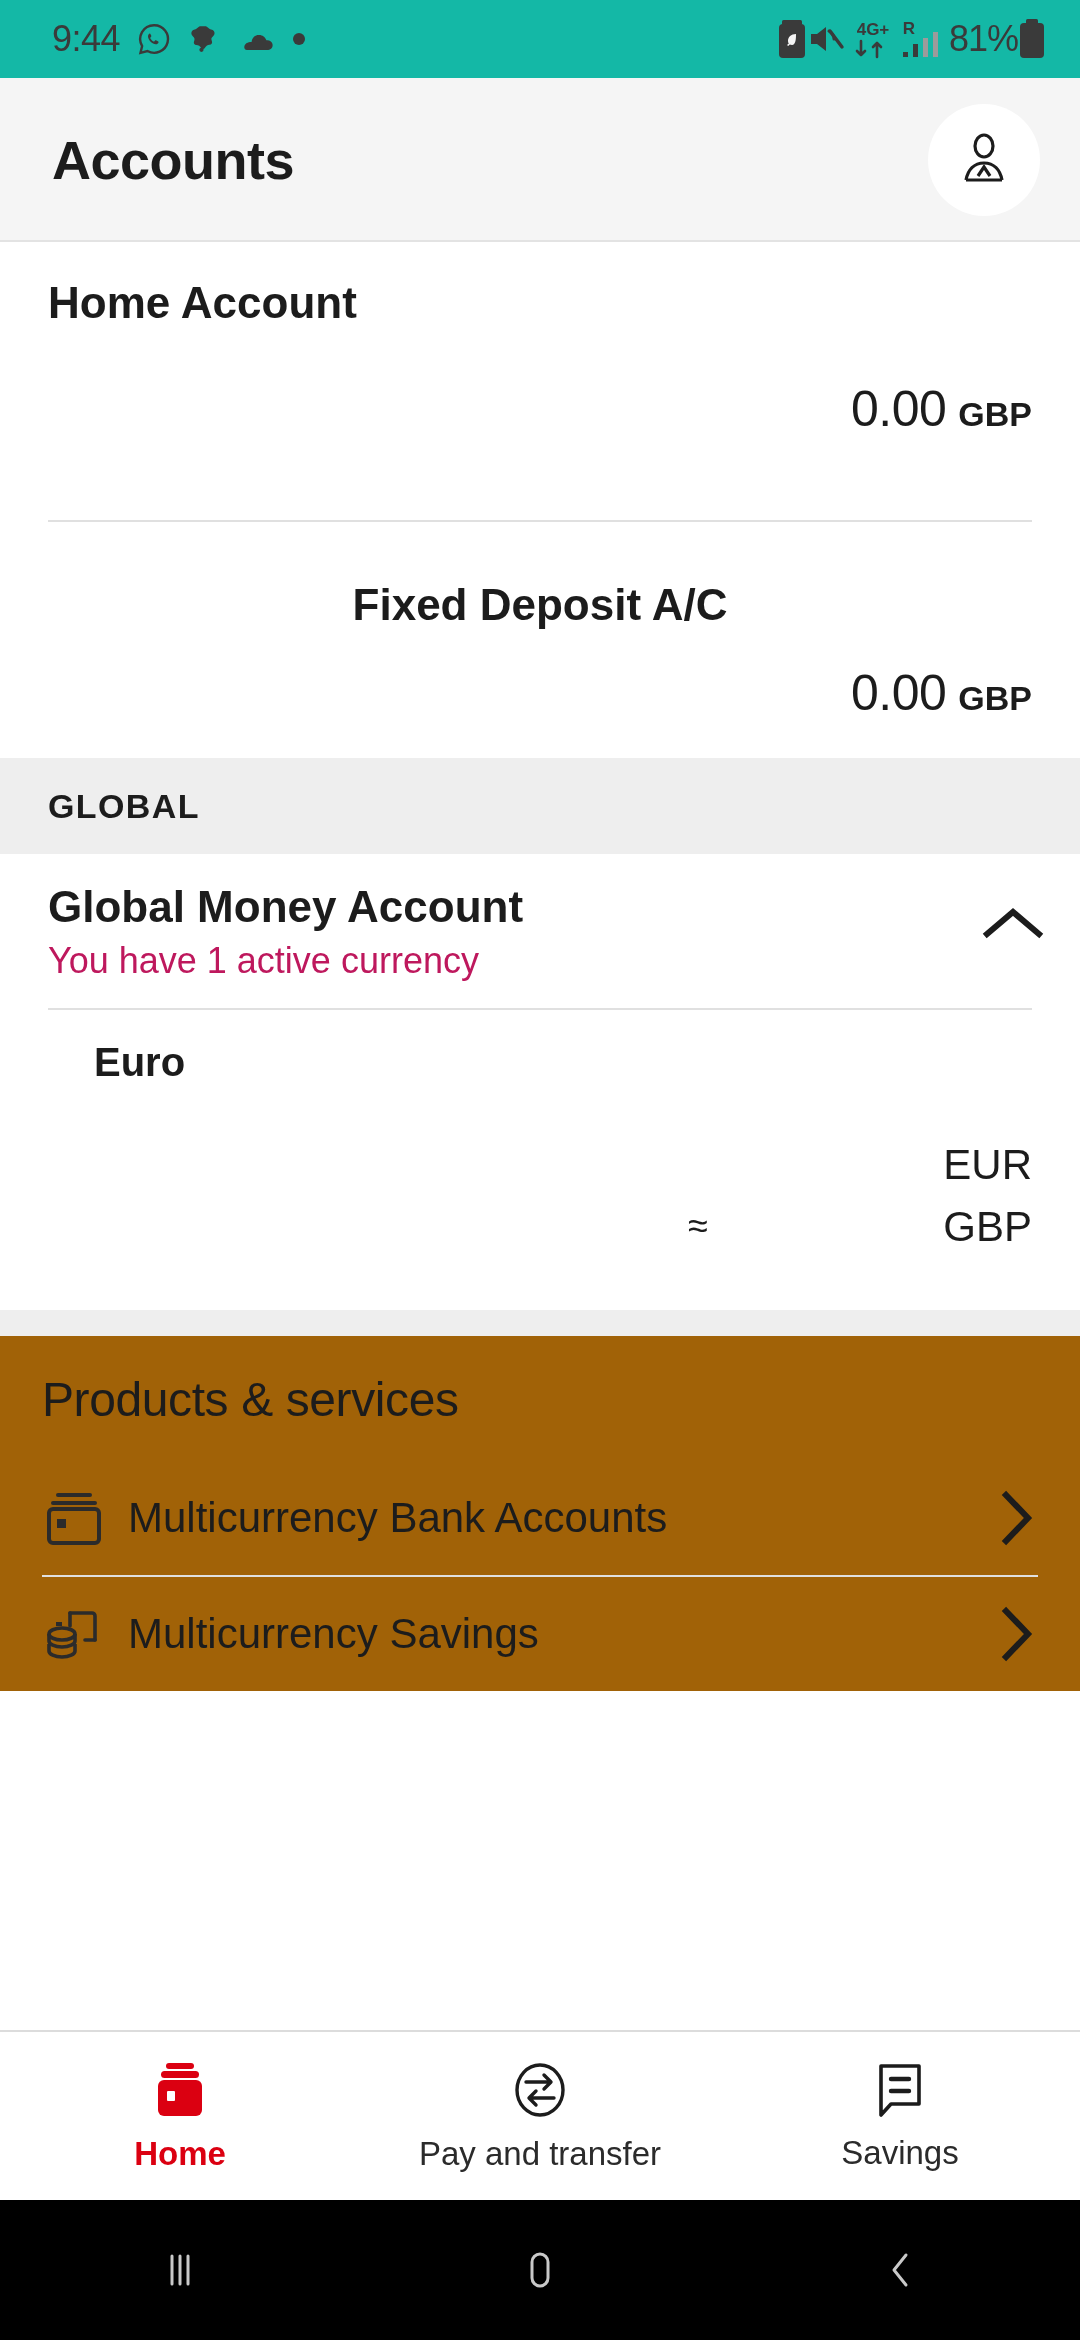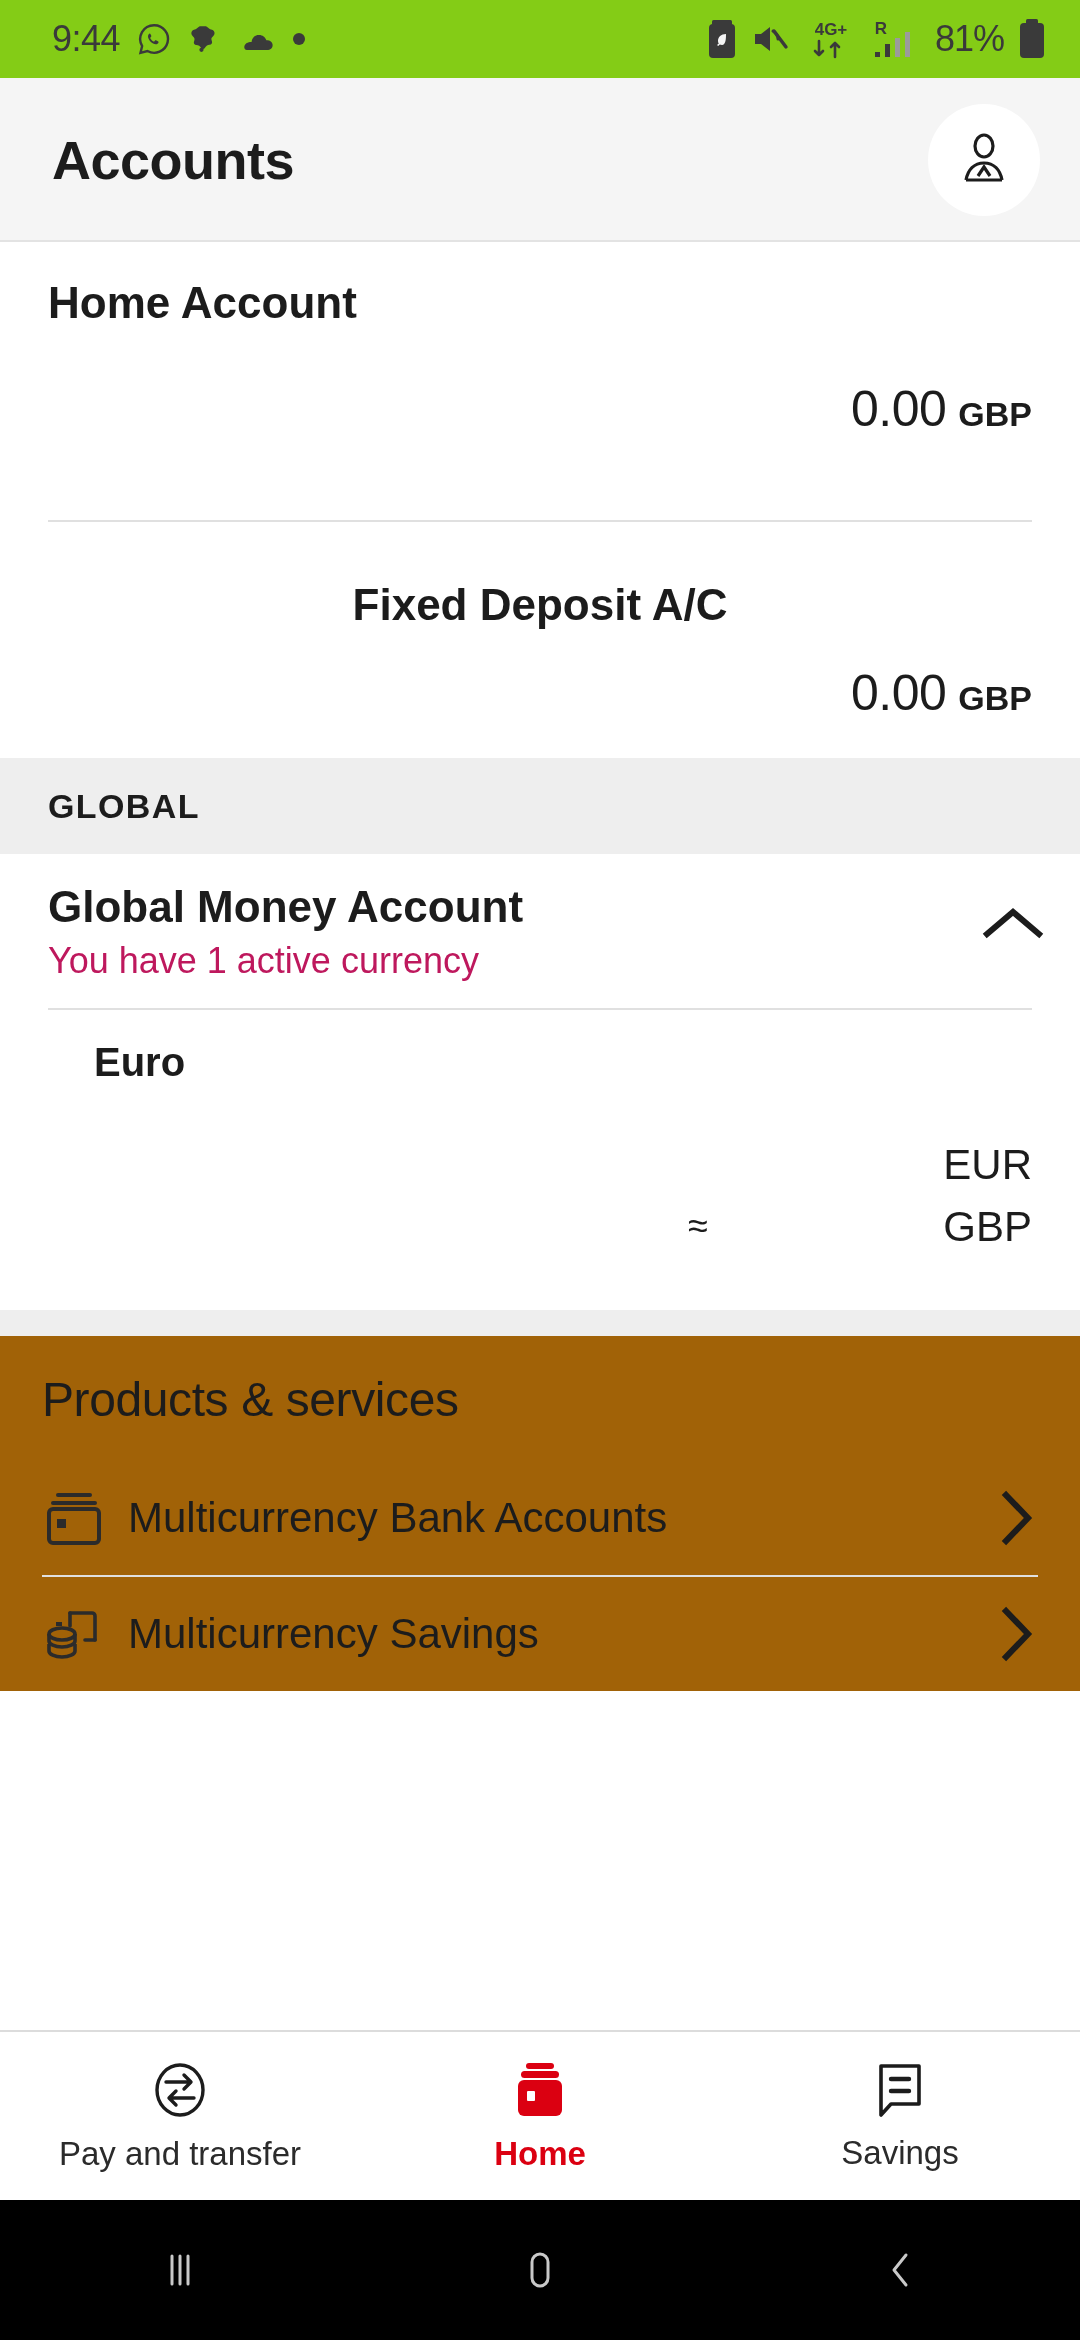--- a/index.html
+++ b/index.html
@@ -8,29 +8,29 @@
     font-family:"Liberation Sans", sans-serif;
     background:#ffffff;
     color:#1c1c1c;
     overflow:hidden;
   }
   .phone { position:relative; width:1080px; height:2340px; display:flex; flex-direction:column; }
 
   
   .statusbar {
     height:78px;
-    background:#84cc16;
+    background:#14b8a6;
     display:flex;
     align-items:center;
     padding:0 34px 0 52px;
     flex:0 0 auto;
   }
   .sb-left { display:flex; align-items:center; gap:16px; }
   .sb-clock { font-size:36px; color:#3a3a3a; letter-spacing:-0.5px; }
-  .sb-right { margin-left:auto; display:flex; align-items:center; gap:14px; }
+  .sb-right { margin-left:auto; display:flex; align-items:center; }
   .sb-batt-pct { font-size:36px; color:#3a3a3a; letter-spacing:-1px; }
   .ic { display:inline-block; line-height:0; }
 
   
   .appbar {
     background:#f5f5f5;
     height:164px;
     display:flex;
     align-items:center;
     padding:0 40px 0 52px;
@@ -315,45 +315,45 @@
         <span class="ps-chev">
           <svg width="44" height="62" viewBox="0 0 44 62" fill="none" stroke="#1c1c1c" stroke-width="6" stroke-linecap="square">
             <path d="M12 8 L34 31 L12 54"></path>
           </svg>
         </span>
       </div>
     </div>
   </div>
 
   <div class="tabbar">
-    <div class="tab">
-      <span class="ic">
-        <svg width="64" height="62" viewBox="0 0 64 62" fill="none" stroke="#1c1c1c" stroke-width="3.4">
-          <ellipse cx="32" cy="31" rx="23" ry="25"></ellipse>
-          <path d="M18 23h24M36 16l7 7-7 7" stroke-linecap="round" stroke-linejoin="round"></path>
-          <path d="M46 39H22M28 32l-7 7 7 7" stroke-linecap="round" stroke-linejoin="round"></path>
-        </svg>
-      </span>
-      <span class="tab-label">Pay and transfer</span>
-    </div>
-
     <div class="tab active">
       <span class="ic">
         <svg width="64" height="62" viewBox="0 0 64 62">
           <rect x="18" y="4" width="28" height="6" rx="3" fill="#db0011"></rect>
           <rect x="13" y="12" width="38" height="7" rx="3.5" fill="#db0011"></rect>
           <rect x="10" y="21" width="44" height="36" rx="6" fill="#db0011"></rect>
           <rect x="19" y="32" width="8" height="10" rx="1" fill="#ffffff"></rect>
         </svg>
       </span>
       <span class="tab-label">Home</span>
     </div>
 
     <div class="tab">
       <span class="ic">
+        <svg width="64" height="62" viewBox="0 0 64 62" fill="none" stroke="#1c1c1c" stroke-width="3.4">
+          <ellipse cx="32" cy="31" rx="23" ry="25"></ellipse>
+          <path d="M18 23h24M36 16l7 7-7 7" stroke-linecap="round" stroke-linejoin="round"></path>
+          <path d="M46 39H22M28 32l-7 7 7 7" stroke-linecap="round" stroke-linejoin="round"></path>
+        </svg>
+      </span>
+      <span class="tab-label">Pay and transfer</span>
+    </div>
+
+    <div class="tab">
+      <span class="ic">
         <svg width="62" height="60" viewBox="0 0 62 60" fill="none" stroke="#1c1c1c" stroke-width="3.6">
           <path d="M12 6h38v38H22L12 55z" stroke-linejoin="round"></path>
           <path d="M22 19h18M22 31h18" stroke-linecap="round" stroke-width="4.4"></path>
         </svg>
       </span>
       <span class="tab-label">Savings</span>
     </div>
   </div>
 
   <div class="navbar">

